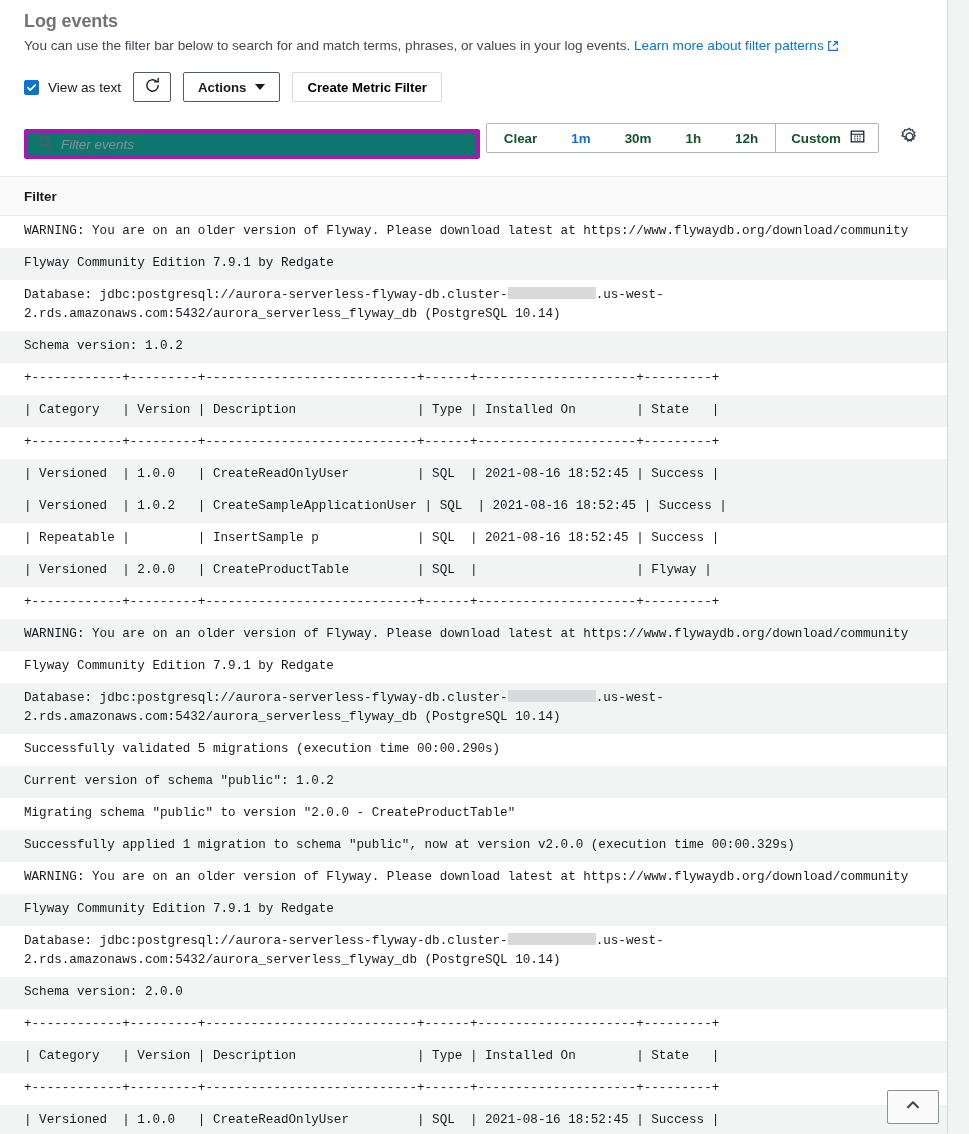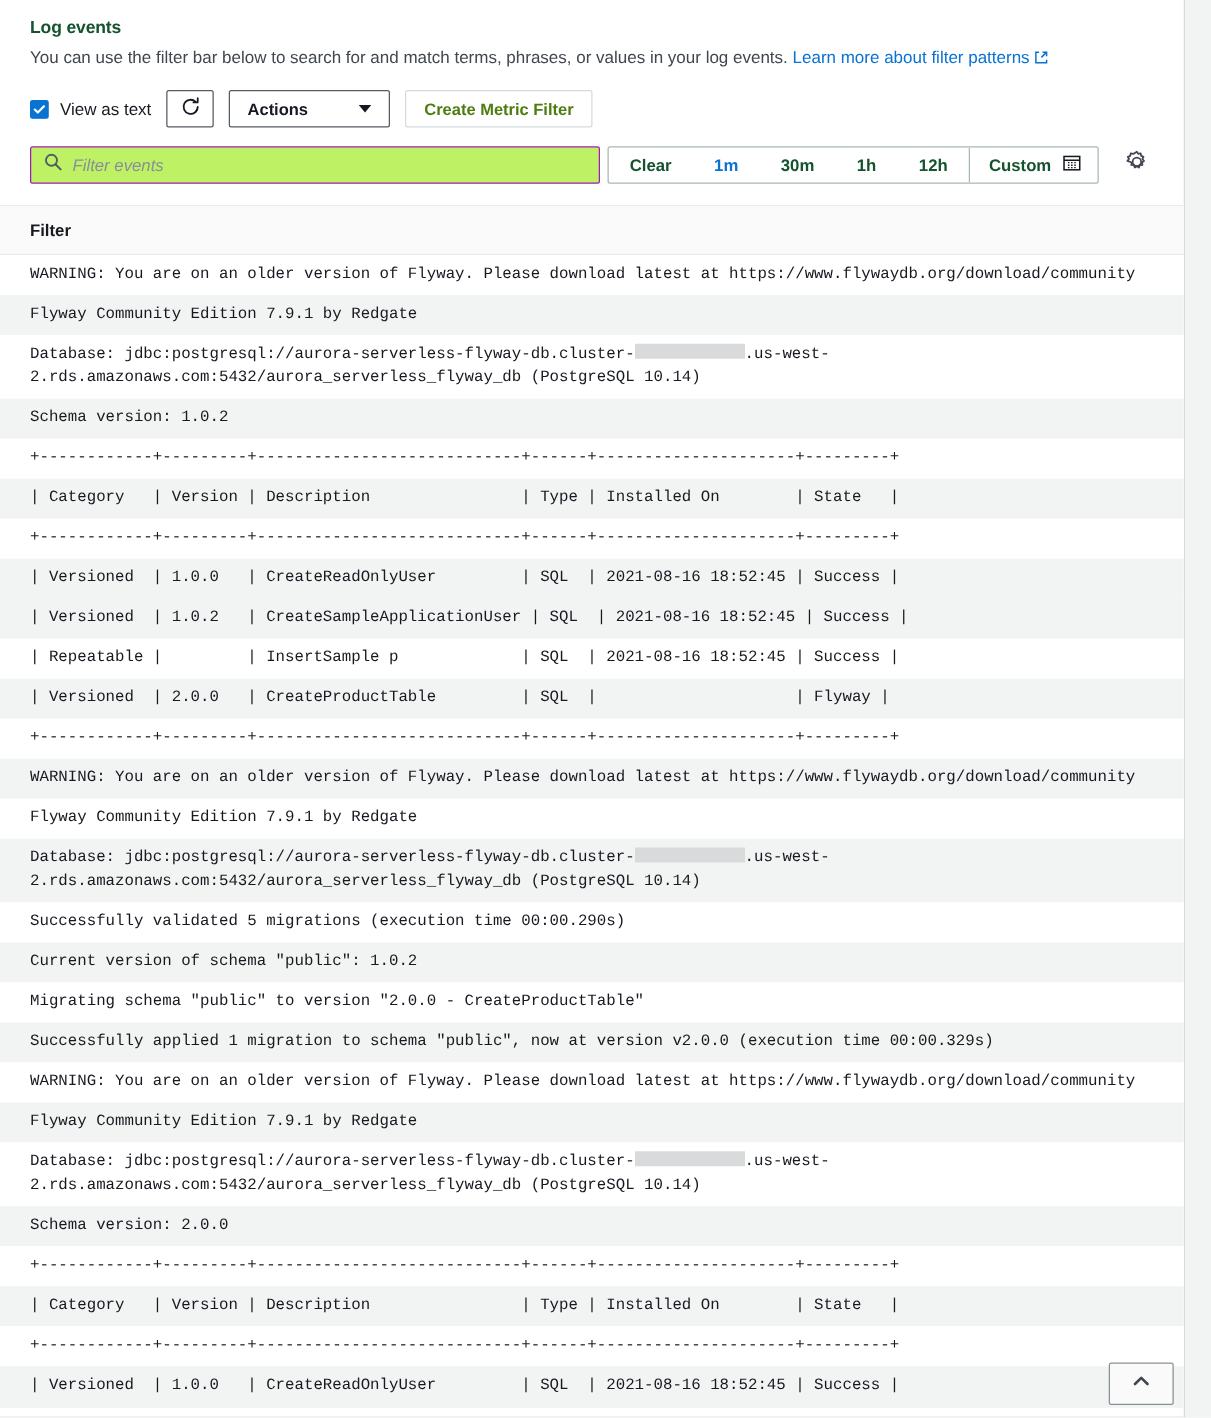--- a/index.html
+++ b/index.html
@@ -25,23 +25,23 @@
     height: 1134px;
     background: #ffffff;
     border-right: 1px solid #d5dbdb;
     border-bottom: 1px solid #e9ebed;
   }
   
   .hdr {
     padding: 10px 24px 0 24px;
   }
   .hdr-title {
-    font-size: 14px;
+    font-size: 18px;
     font-weight: 700;
-    color: #14532d;
+    color: #737373;
     letter-spacing: -0.1px;
     margin: 0 0 4px 0;
     line-height: 22px;
   }
   .hdr-desc {
     font-size: 13.6px;
     color: #414750;
     line-height: 20px;
     margin: 0;
   }
@@ -89,56 +89,56 @@
     color: #16191f;
     font-family: "Liberation Sans", sans-serif;
     font-size: 13.2px;
     font-weight: 700;
     display: inline-flex;
     align-items: center;
     justify-content: center;
     cursor: pointer;
     padding: 0 14px;
     white-space: nowrap;
-    gap: 32px;
   }
   .btn-icon { width: 38px; padding: 0; }
   .btn-caret {
     display: inline-block;
     margin-left: 9px;
     width: 0; height: 0;
     border-left: 5px solid transparent;
     border-right: 5px solid transparent;
     border-top: 6px solid #16191f;
   }
   .btn-disabled {
     border-color: #d5dbdb;
-    color: #4d7c0f;
+    color: #000000;
     cursor: default;
   }
 
   
   .filterbar {
     display: flex;
     align-items: center;
     padding: 15px 24px 0 24px;
     gap: 0;
   }
   .search {
     position: relative;
     flex: 1 1 auto;
     height: 30px;
-    border: 1px solid #a21caf;
-    border-radius: 2px;
-    background: #bef264;
+    border: 4px solid #a21caf;
+    border-radius: 2px;
+    background: #0f766e;
     display: flex;
     align-items: center;
     padding: 0 10px;
     gap: 8px;
     max-width: 457px;
+    margin-top: 12px;
   }
   .search input {
     border: none; outline: none;
     flex: 1;
     font-family: "Liberation Sans", sans-serif;
     font-size: 13.4px;
     color: #16191f;
     background: transparent;
     padding: 0;
   }

